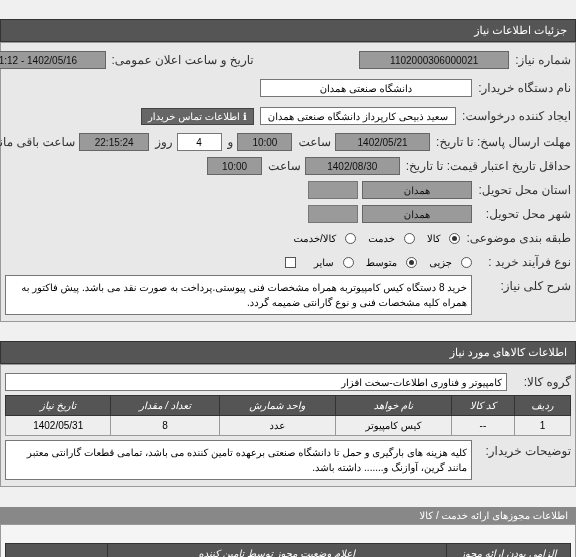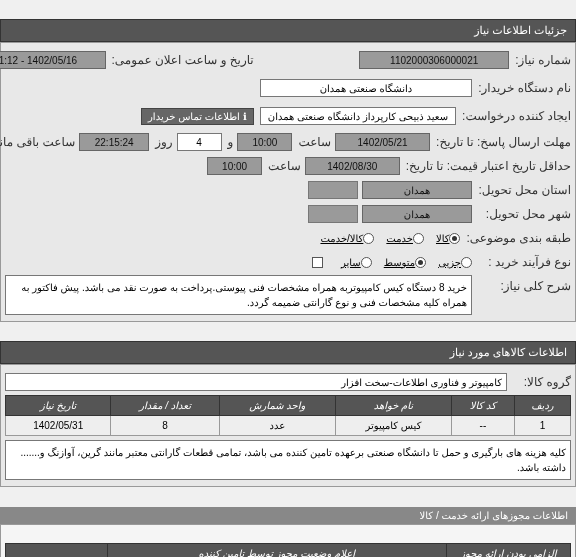--- a/index.html
+++ b/index.html
@@ -5,21 +5,21 @@
 * { box-sizing: border-box; margin: 0; padding: 0; }
 body { font-family: Tahoma, Arial, sans-serif; font-size: 11px; background: #f0f0f0; direction: rtl; width: 576px; }
 .section-header { background: #555; color: #fff; padding: 4px 8px; font-size: 11px; border: 1px solid #333; margin-top: 19px; }
 .panel { background: #e8e8e8; border: 1px solid #999; padding: 4px; }
 .row { display: flex; align-items: center; margin: 2px 0; min-height: 22px; gap: 4px; flex-wrap: nowrap; }
 .label { color: #333; text-align: right; white-space: nowrap; font-size: 12px; padding-left: 2px; }
 .field { background: #fff; border: 1px solid #777; padding: 2px 4px; min-height: 18px; font-size: 10px; display: inline-flex; align-items: center; justify-content: center; text-align: center; }
 .field.dark { background: #9a9a9a; color: #111; border: 1px solid #666; }
 .field.empty { background: #9a9a9a; min-width: 50px; }
 .radio-group { display: flex; gap: 12px; align-items: center; }
-.radio { display: inline-flex; align-items: center; gap: 0; font-size: 10px; text-decoration: underline; }
+.radio { display: inline-flex; align-items: center; gap: 9px; font-size: 10px; }
 .radio-circle { width: 11px; height: 11px; border: 1px solid #555; border-radius: 50%; display: inline-flex; align-items: center; justify-content: center; background: #fff; }
 .radio-circle.checked::after { content: ""; width: 5px; height: 5px; background: #333; border-radius: 50%; }
 .checkbox { width: 11px; height: 11px; border: 1px solid #555; background: #fff; display: inline-block; }
 .contact-btn { background: #666; color: #fff; padding: 2px 6px; border: 1px solid #444; font-size: 10px; display: inline-flex; align-items: center; gap: 3px; }
 .desc-box { background: #fff; border: 1px solid #777; padding: 4px; font-size: 10px; line-height: 1.5; flex: 1; }
 table { width: 100%; border-collapse: collapse; font-size: 10px; }
 th { background: #555; color: #fff; padding: 4px; border: 1px solid #333; font-weight: normal; font-style: italic; }
 td { background: #eee; padding: 4px; border: 1px solid #999; text-align: center; }
 .sub-header { background: #888; color: #fff; padding: 3px 8px; font-size: 10px; }
 .bottom-section { background: #f5f5f5; border: 1px solid #999; padding: 4px; }
@@ -168,20 +168,21 @@
         <td>--</td>
         <td>کیس کامپیوتر</td>
         <td>عدد</td>
         <td>8</td>
         <td>1402/05/31</td>
       </tr>
     </tbody>
   </table>
 
   <div class="row" style="align-items:flex-start;margin-top:4px">
+    <span class="label" style="min-width:95px;padding-top:4px">توضیحات خریدار:</span>
     <div class="desc-box">کلیه هزینه های بارگیری و حمل تا دانشگاه صنعتی برعهده تامین کننده می باشد، تمامی قطعات گارانتی معتبر مانند گرین، آوازنگ و....... داشته باشد.</div>
   </div>
 </div>
 
 <div style="height:20px;background:#f0f0f0"></div>
 
 <div class="sub-header">اطلاعات مجوزهای ارائه خدمت / کالا</div>
 
 <div class="bottom-section">
   <div style="height:14px"></div>

